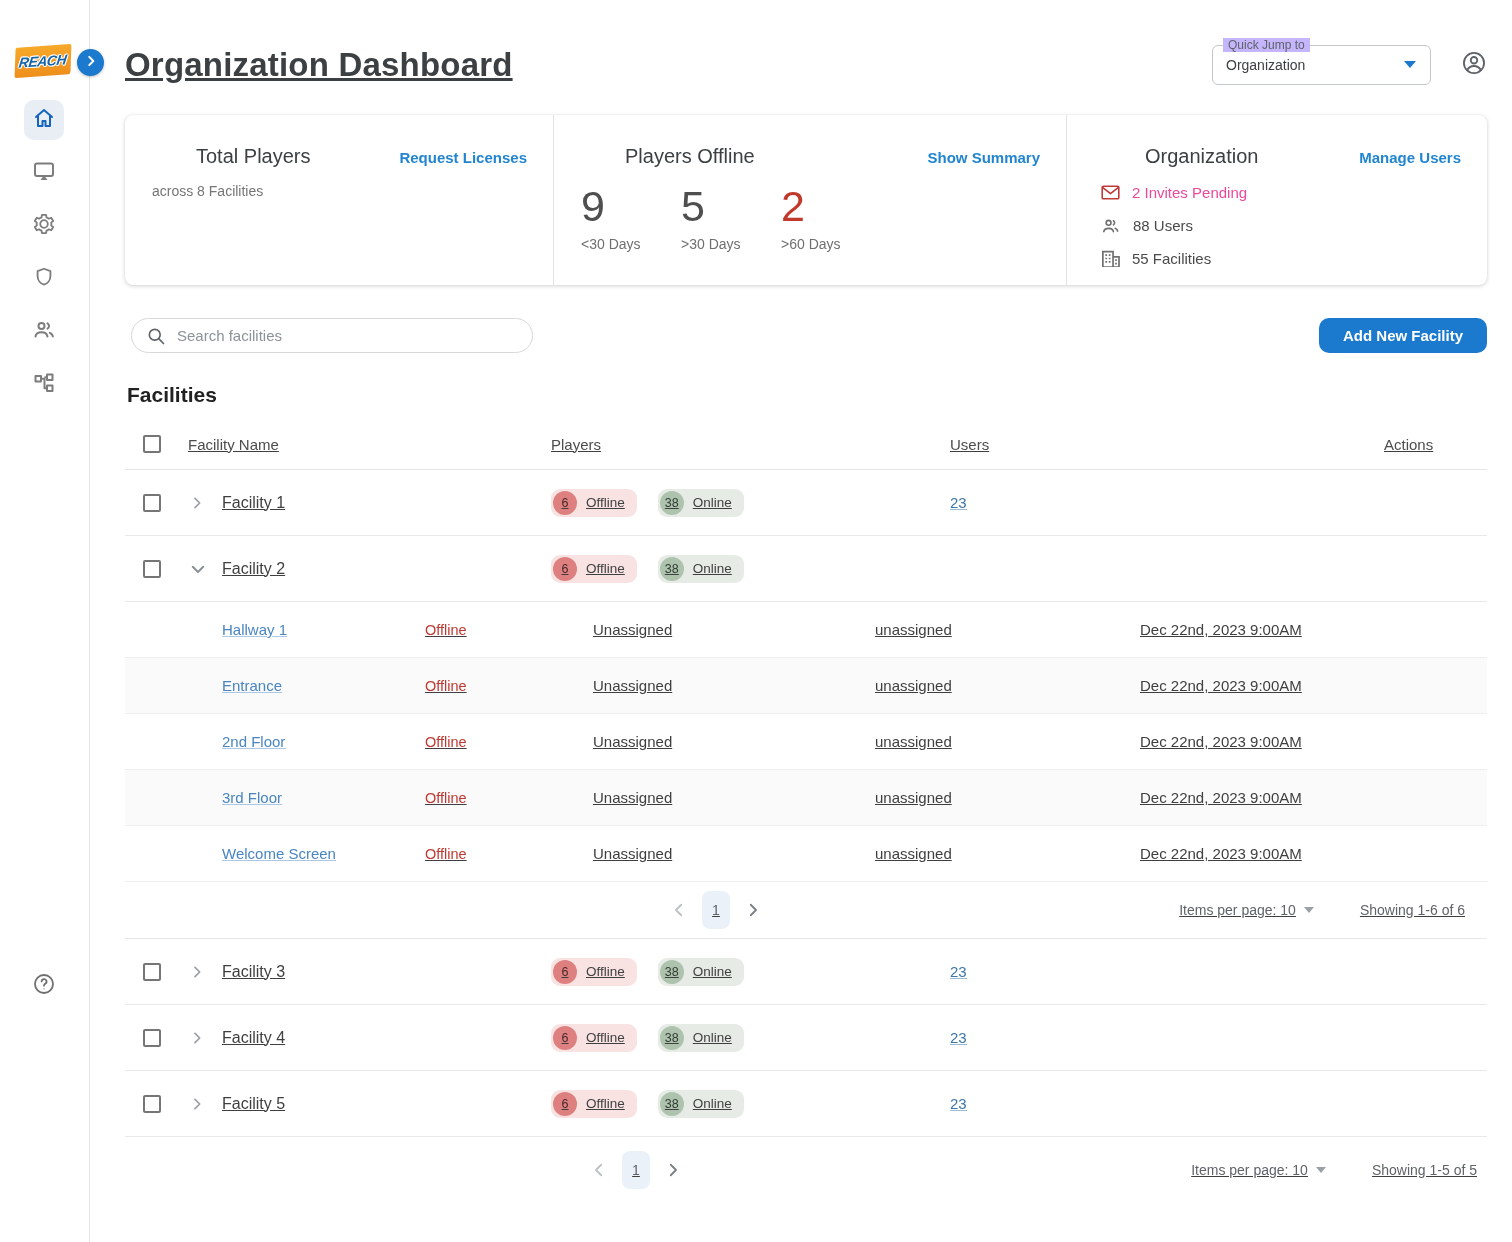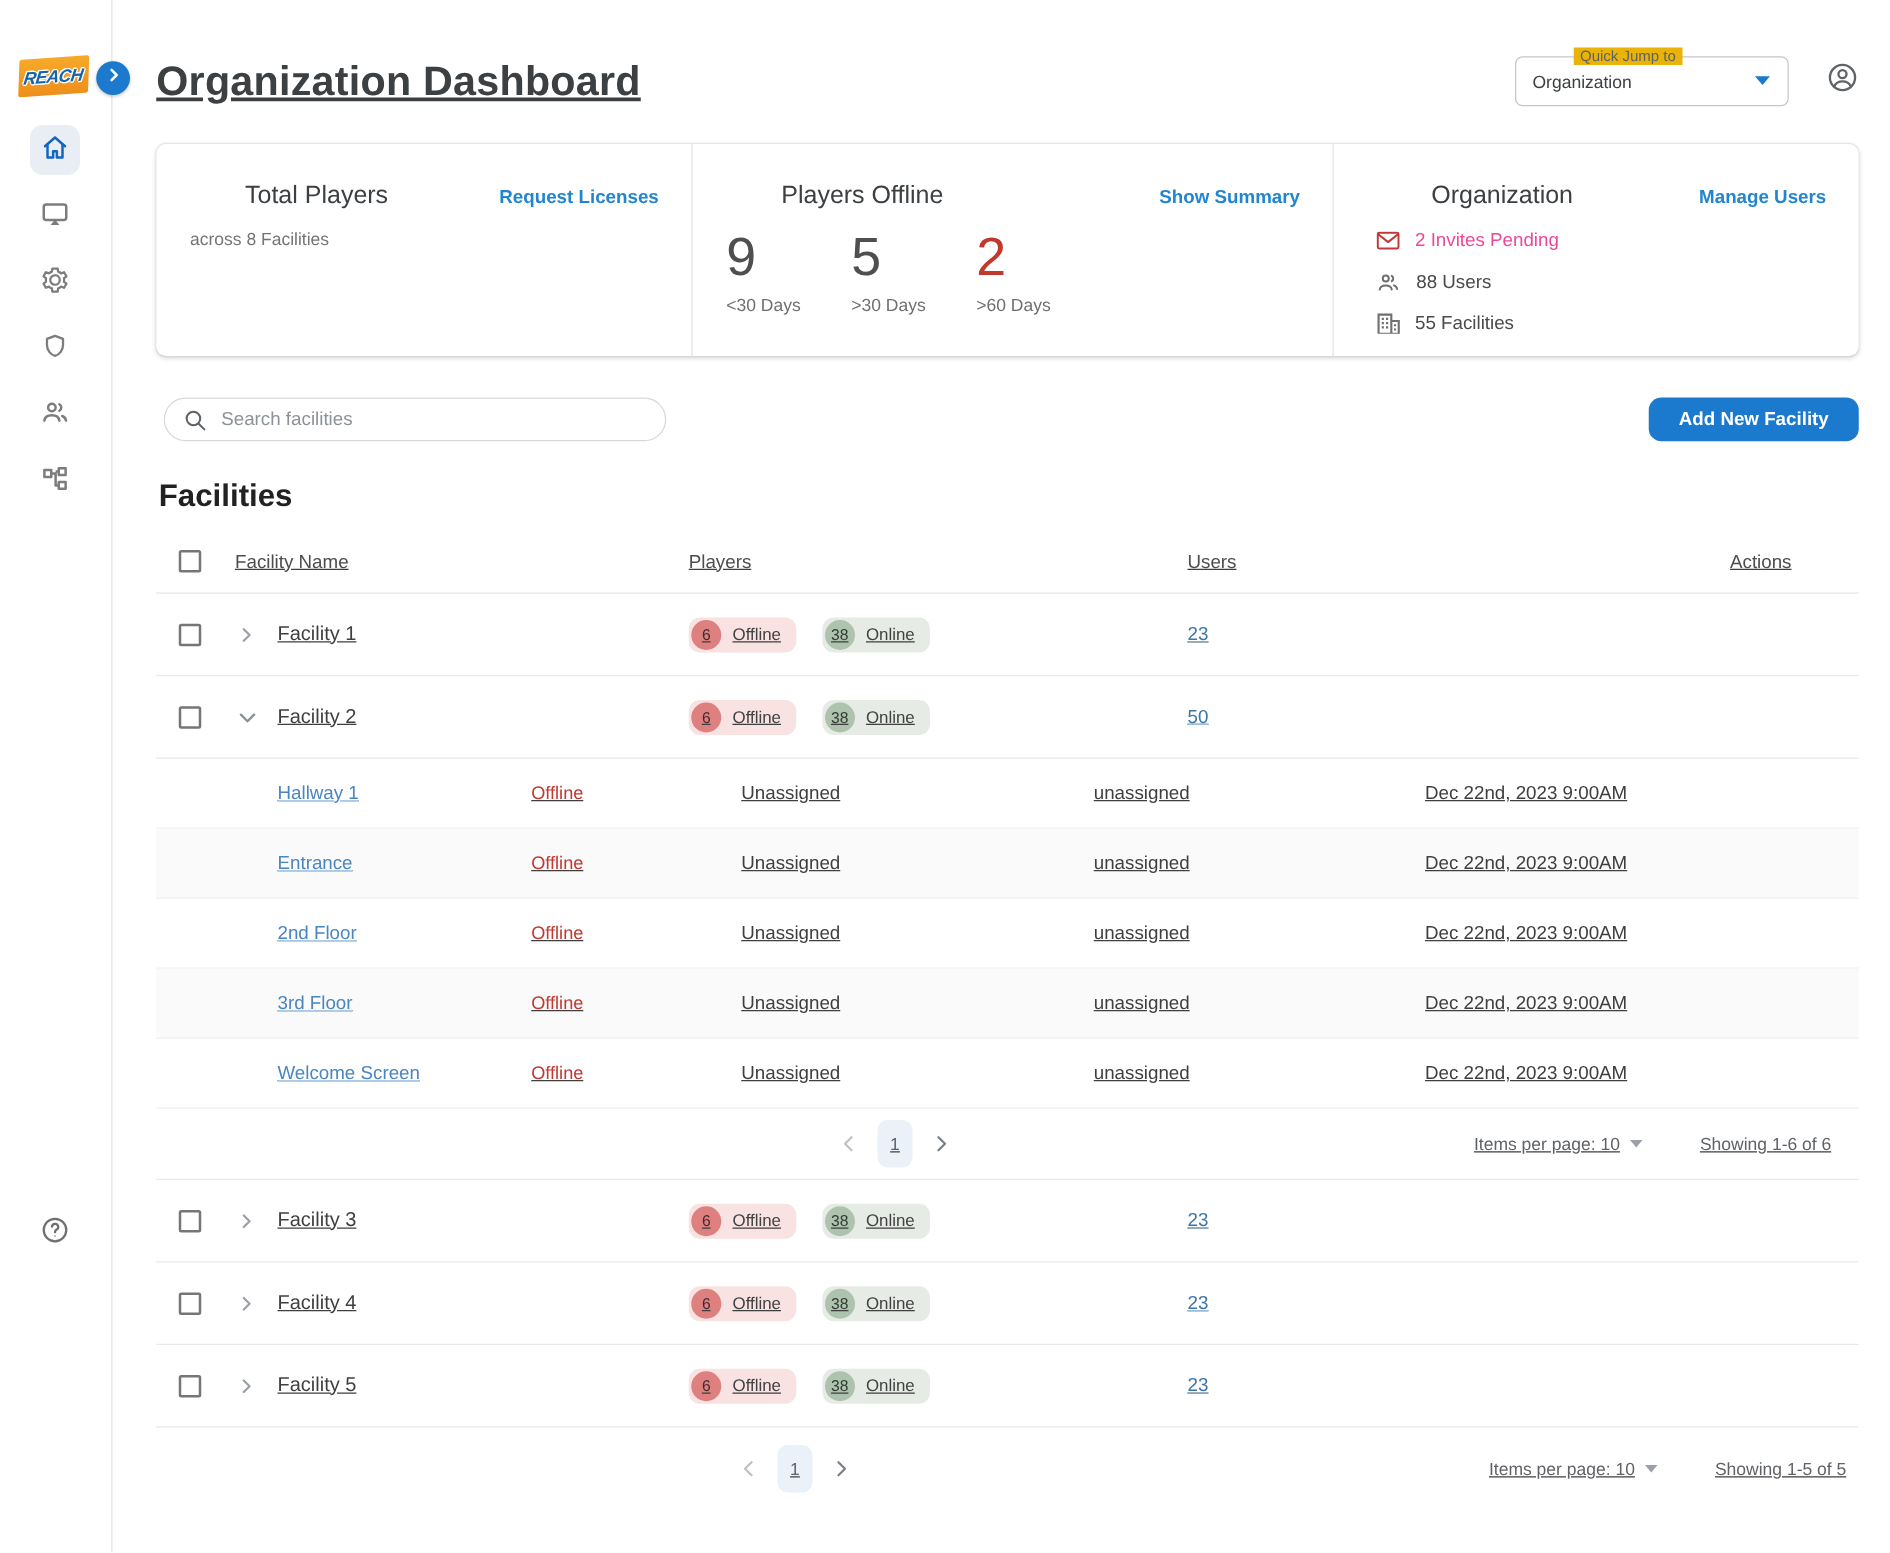--- a/index.html
+++ b/index.html
@@ -23,21 +23,21 @@
   .nav-item.active svg { stroke:#1565c0; }
   .help-wrap { position:absolute; top:966px; left:24px; width:40px; height:40px; display:flex; align-items:center; justify-content:center; }
 
   
   .main { flex:1; padding:0 25px 0 35px; }
   .topbar { height:115px; display:flex; align-items:center; padding-top:14px; }
   .page-title { font-size:33px; font-weight:700; color:#3c4043; letter-spacing:.2px;text-decoration:underline; }
   .topbar-right { margin-left:auto; display:flex; align-items:center; gap:30px; }
   .quick-jump { width:219px; height:40px; border:1px solid #c4c7cb; border-radius:6px; position:relative;
     display:flex; align-items:center; padding:0 14px 0 13px; }
-  .quick-jump-label { position:absolute; top:-8px; left:10px; background:#eab308; padding:0 5px; font-size:12px; color:#5f6368;margin-left:36px; }
+  .quick-jump-label { position:absolute; top:-8px; left:10px; background:#c4b5fd; padding:0 5px; font-size:12px; color:#5f6368; }
   .quick-jump-value { font-size:14px; color:#3c4043; }
   .caret-blue { margin-left:auto; width:0; height:0; border-left:6px solid transparent; border-right:6px solid transparent; border-top:7px solid #1b79ce; }
 
   
   .stats-card { display:flex; height:170px; border-radius:8px; background:#fff;
     box-shadow:0 1px 4px rgba(0,0,0,.18), 0 0 1px rgba(0,0,0,.1); }
   .stat-section { padding:30px 26px 0 27px; }
   .stat-section + .stat-section { border-left:1px solid #e2e2e2; }
   .sec-1 { width:428px; } .sec-2 { width:513px; } .sec-3 { flex:1; padding-left:34px; }
   .stat-head { display:flex; align-items:baseline; }
@@ -57,21 +57,21 @@
   
   .toolbar { margin-top:33px; display:flex; align-items:center; height:35px; padding-left:6px; }
   .search-box { width:402px; height:35px; border:1px solid #d8d8d8; border-radius:18px;
     display:flex; align-items:center; padding:0 12px 0 14px; gap:11px; }
   .search-box input { border:none; outline:none; flex:1; font-size:15px; color:#3f3f3f;
     font-family:"Liberation Sans","DejaVu Sans",sans-serif; }
   .search-box input::placeholder { color:#8d9298; }
   .add-btn { margin-left:auto; width:168px; height:35px; border:none; border-radius:10px; background:#1b79ce;
     color:#fff; font-size:15px; font-weight:600; cursor:pointer; font-family:"Liberation Sans","DejaVu Sans",sans-serif; }
 
-  .section-heading { margin-top:30px; font-size:25px; font-weight:700; color:#212121; padding-left:2px; }
+  .section-heading { margin-top:30px; font-size:21px; font-weight:700; color:#212121; padding-left:2px; }
 
   
   .ftable { margin-top:12px;text-decoration:underline; }
   .f-grid { display:grid; grid-template-columns:58px 34px 334px 399px 434px 1fr; align-items:center; }
   .f-header { height:51px; border-bottom:1px solid #e6e6e6; font-size:15px; color:#4d4d4d; }
   .f-header .h-name { grid-column:2 / span 2; padding-left:5px; }
   .f-row { height:66px; border-bottom:1px solid #e9e9e9; }
   .checkbox { width:18px; height:18px; border:2px solid #767676; border-radius:2px; margin-left:18px; background:#fff; }
   .row-chevron { display:flex; align-items:center; padding-left:6px; }
   .f-name { font-size:16px; color:#3f3f3f; padding-left:5px; }
@@ -330,21 +330,20 @@
         <div class="pills">
           <span class="pill pill-offline">
               <span class="pnum">6</span>
               <span class="plabel">Offline</span>
             </span>
           <span class="pill pill-online">
               <span class="pnum">38</span>
               <span class="plabel">Online</span>
             </span>
         </div>
-        <div><span class="count-link">50</span></div>
         <div></div>
       </div>
 
       <div>
 
         <div class="p-grid p-row">
           <div></div>
           <div><span class="player-link">Hallway 1</span></div>
           <div class="status-offline">Offline</div>
           <div>Unassigned</div>

